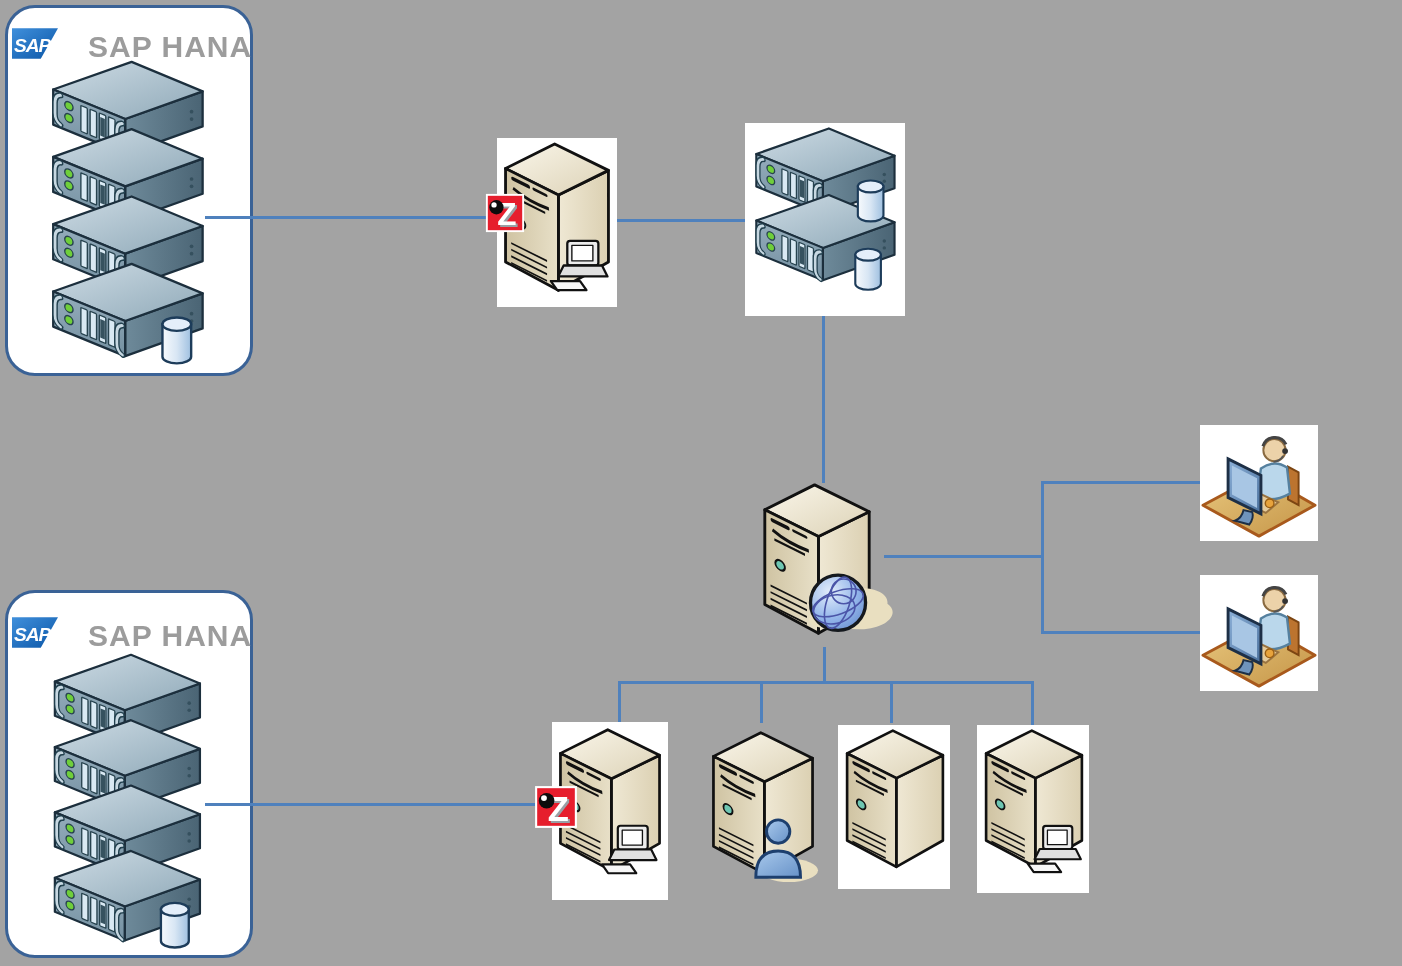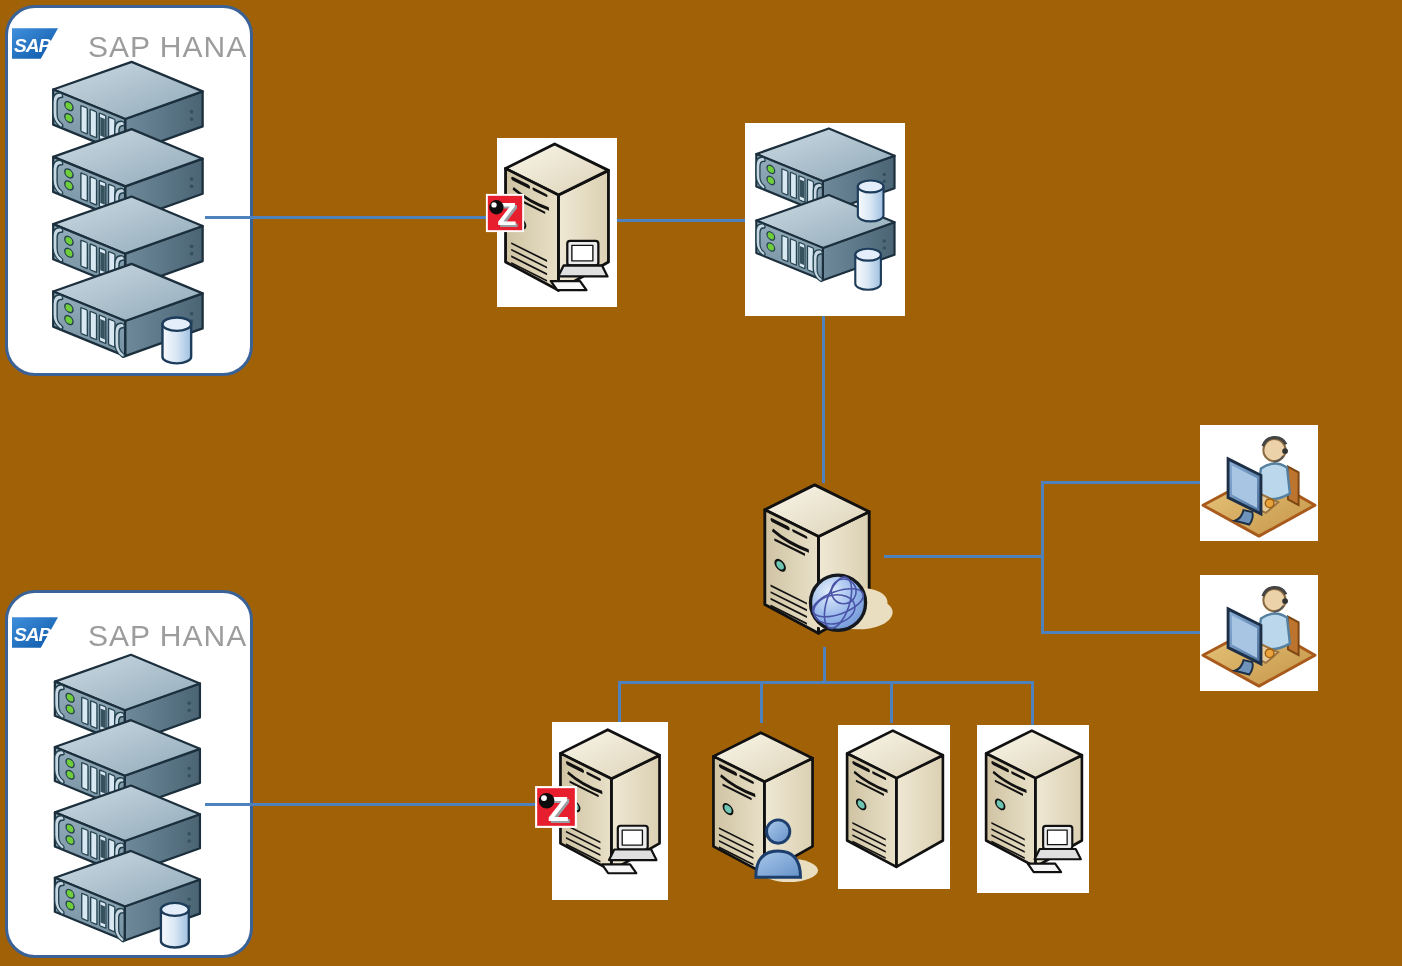--- a/index.html
+++ b/index.html
@@ -1,21 +1,21 @@
 <!DOCTYPE html>
 <html><head>
 <meta charset="utf-8">
 <style>
   html,body{margin:0;padding:0;background:#000;}
-  .stage{position:relative;width:1402px;height:966px;background:#a16207;overflow:hidden;
+  .stage{position:relative;width:1402px;height:966px;background:#a3a3a3;overflow:hidden;
          font-family:"Liberation Sans",sans-serif;}
   .hana-box{position:absolute;left:5px;width:242px;background:#fff;
             border:3px solid #3a6296;border-radius:30px;z-index:1;}
   .cluster-label{position:absolute;font-size:30px;color:#9c9c9c;letter-spacing:1px;
-                 white-space:nowrap;z-index:2;}
+                 white-space:nowrap;z-index:2;font-weight:bold;}
   .panel{position:absolute;background:#fff;z-index:3;}
   .icon{position:absolute;z-index:4;}
   .icon-in-box{position:absolute;z-index:2;}
   .zlogo{position:absolute;z-index:5;}
   .conn{position:absolute;background:#4f81bd;z-index:2;}
   svg{display:block;overflow:visible;}
 </style>
 </head>
 <body>
 

